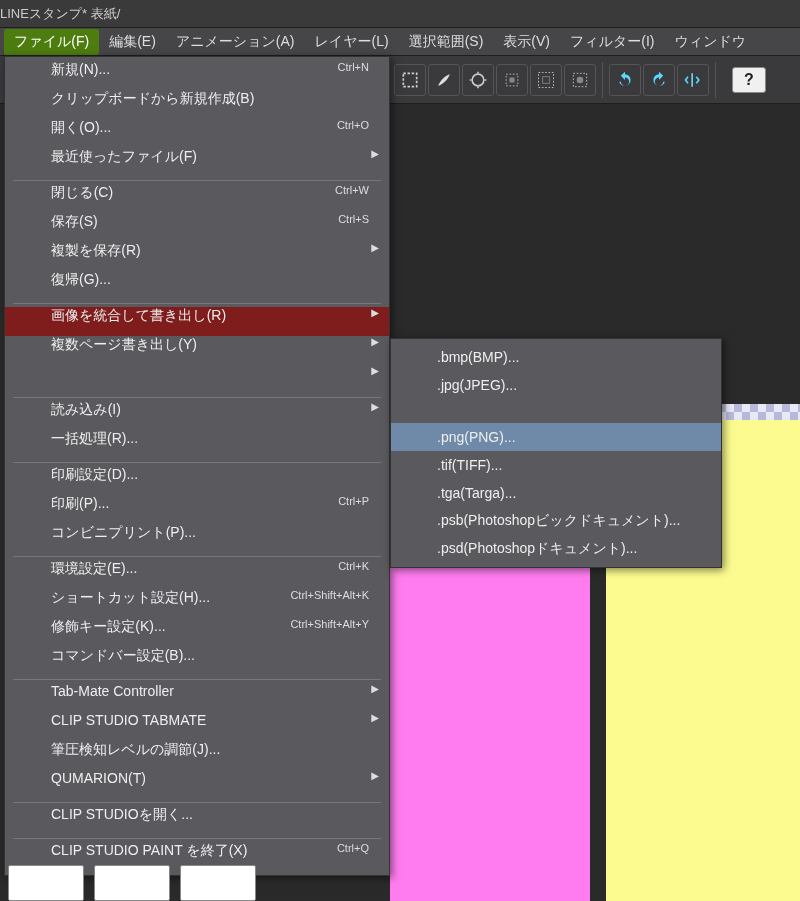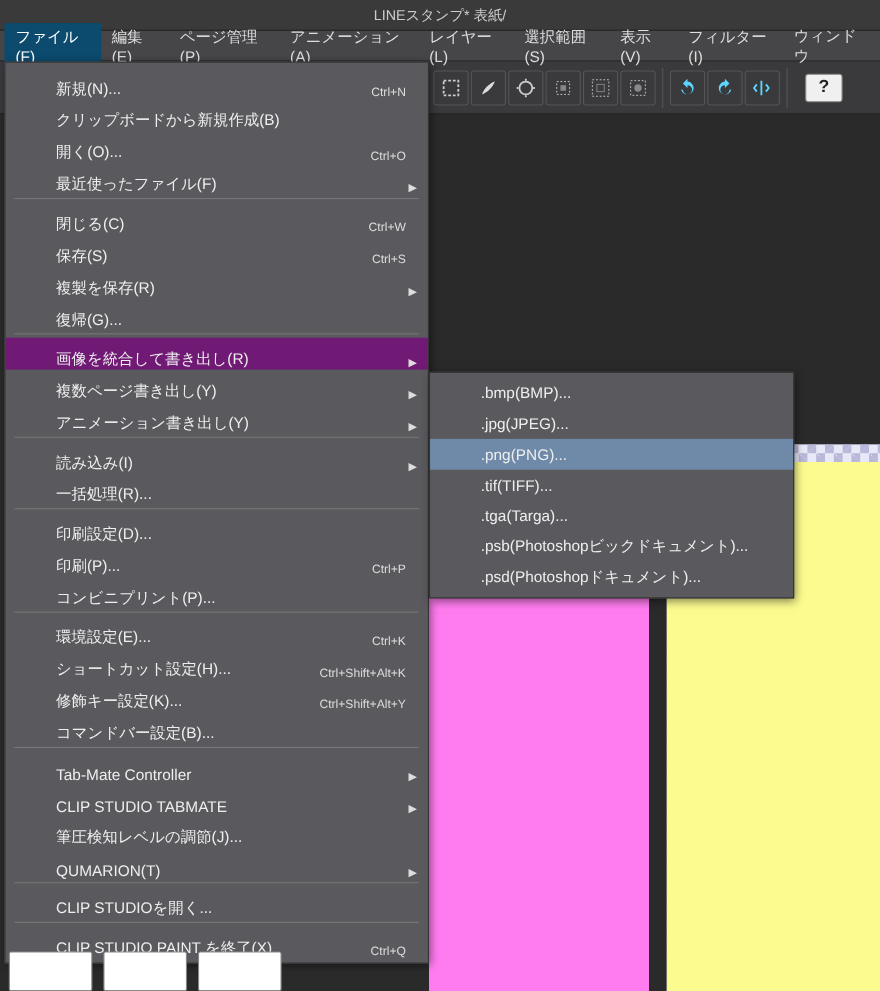--- a/index.html
+++ b/index.html
@@ -1,22 +1,22 @@
 <!DOCTYPE html>
 <html><head>
 <meta charset="utf-8">
 <style>
 * { margin: 0; padding: 0; box-sizing: border-box; font-family: "Meiryo", "Hiragino Sans", sans-serif; }
 body { background: #2a2a2a; width: 800px; height: 901px; overflow: hidden; position: relative; }
 
-.title-bar { height: 28px; background: #3a3a3a; color: #ccc; font-size: 13px; text-align: center; line-height: 28px; border-bottom: 1px solid #1e1e1e; }
+.title-bar { height: 28px; background: #3a3a3a; color: #ccc; font-size: 13px; line-height: 28px; border-bottom: 1px solid #1e1e1e; }
 
 .menu-bar { height: 28px; background: #464649; display: flex; align-items: center; padding: 0 4px; border-bottom: 1px solid #1e1e1e; }
 .menu-item { color: #ddd; font-size: 14px; padding: 4px 10px; cursor: pointer; }
-.menu-item.active { background: #0c4a6e; color: #fff; border-radius: 2px; }
+.menu-item.active { background: #4d7c0f; color: #fff; border-radius: 2px; }
 
 .toolbar { height: 48px; background: #3a3a3d; display: flex; align-items: center; padding: 0 4px; border-bottom: 1px solid #1e1e1e; }
 .toolbar-spacer { width: 390px; }
 .tool-group { display: flex; gap: 2px; align-items: center; }
 .tool-sep { width: 1px; height: 36px; background: #555; margin: 0 6px; }
 .tool-btn { width: 32px; height: 32px; background: #3a3a3d; border: 1px solid #555; border-radius: 3px; display: flex; align-items: center; justify-content: center; color: #ccc; }
 .tool-btn svg { width: 20px; height: 20px; }
 
 .canvas-area { position: absolute; top: 104px; left: 0; right: 0; bottom: 0; background: #2a2a2a; }
 .canvas-checker { position: absolute; top: 300px; left: 390px; right: 0; height: 500px;
@@ -27,45 +27,44 @@
     linear-gradient(-45deg, transparent 75%, #b8b8d8 75%);
   background-size: 16px 16px;
   background-position: 0 0, 0 8px, 8px -8px, -8px 0;
   background-color: #e8e8f8;
 }
 .canvas-pink { position: absolute; top: 430px; left: 390px; width: 200px; height: 370px; background: #ff7cf0; }
 .canvas-yellow { position: absolute; top: 316px; left: 606px; width: 194px; height: 484px; background: #fbfb8f; }
 .canvas-divider { position: absolute; top: 316px; left: 590px; width: 16px; height: 484px; background: #2a2a2a; }
 
 .dropdown { position: absolute; top: 56px; left: 4px; width: 386px; background: #5a5a5e; border: 1px solid #333; box-shadow: 2px 2px 8px rgba(0,0,0,0.5); padding: 4px 0; }
-.dd-row { display: flex; align-items: flex-end; height: 29px; padding: 0 12px 0 46px; color: #eee; font-size: 14px; position: relative; cursor: pointer; }
-.dd-row.highlight { background: #701a75; }
+.dd-row { display: flex; align-items: flex-start; height: 29px; padding: 0 12px 0 46px; color: #eee; font-size: 14px; position: relative; cursor: pointer; }
+.dd-row.highlight { background: #7f1d1d; }
 .dd-label { flex: 1; white-space: nowrap; }
 .dd-shortcut { color: #ddd; font-size: 11px; margin-right: 8px; }
 .dd-arrow { position: absolute; right: 10px; color: #ddd; font-size: 10px; }
 .dd-sep { height: 1px; background: #777; margin: 3px 8px; }
 
 .submenu { position: absolute; top: 338px; left: 390px; width: 332px; background: #5a5a5e; border: 1px solid #333; box-shadow: 2px 2px 8px rgba(0,0,0,0.5); padding: 4px 0; text-align: center; }
 .sub-row { height: 28px; display: flex; align-items: center; padding: 0 18px 0 46px; color: #eee; font-size: 14px; cursor: pointer; }
-.sub-row.highlight { background: #6e8aa8; }
+.sub-row.highlight { background: #6e8aa8; margin-top: 24px; }
 
 .thumbs { position: absolute; bottom: 0; left: 8px; display: flex; gap: 10px; }
 .thumb { width: 76px; height: 36px; background: #fff; border: 1px solid #888; border-radius: 2px; }
 
 .help-btn { width: 34px; height: 26px; background: #f0f0f0; border: 1px solid #888; border-radius: 3px; display:flex; align-items:center; justify-content:center; color:#222; font-weight:bold; font-size:16px; margin-left:10px; }
 </style>
 </head>
 <body>
 
 <div class="title-bar">LINEスタンプ* 表紙/</div>
 
 <div class="menu-bar">
   <div class="menu-item active">ファイル(F)</div>
   <div class="menu-item">編集(E)</div>
-  <div class="menu-item">ページ管理(P)</div>
   <div class="menu-item">アニメーション(A)</div>
   <div class="menu-item">レイヤー(L)</div>
   <div class="menu-item">選択範囲(S)</div>
   <div class="menu-item">表示(V)</div>
   <div class="menu-item">フィルター(I)</div>
   <div class="menu-item">ウィンドウ</div>
 </div>
 
 <div class="toolbar">
   <div class="toolbar-spacer"></div>
@@ -169,21 +168,20 @@
     <div class="dd-sep"></div>
     <div class="dd-row highlight">
       <span class="dd-label">画像を統合して書き出し(R)</span>
       <span class="dd-arrow">▶</span>
     </div>
     <div class="dd-row">
       <span class="dd-label">複数ページ書き出し(Y)</span>
       <span class="dd-arrow">▶</span>
     </div>
     <div class="dd-row">
-      <span class="dd-label">アニメーション書き出し(Y)</span>
       <span class="dd-arrow">▶</span>
     </div>
     <div class="dd-sep"></div>
     <div class="dd-row">
       <span class="dd-label">読み込み(I)</span>
       <span class="dd-arrow">▶</span>
     </div>
     <div class="dd-row">
       <span class="dd-label">一括処理(R)...</span>
     </div>

